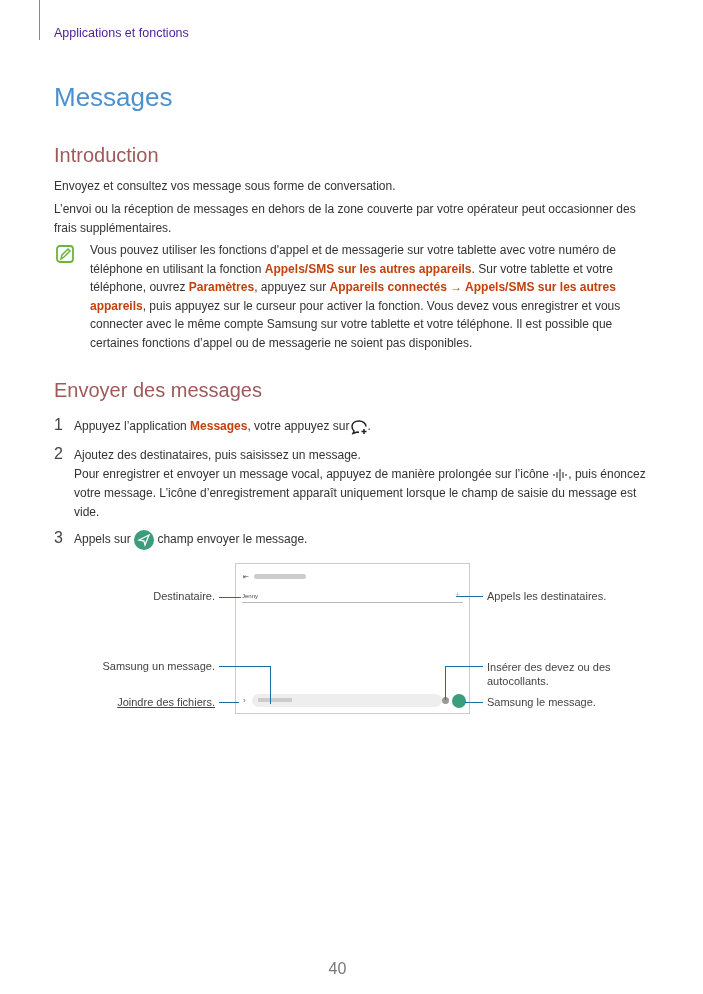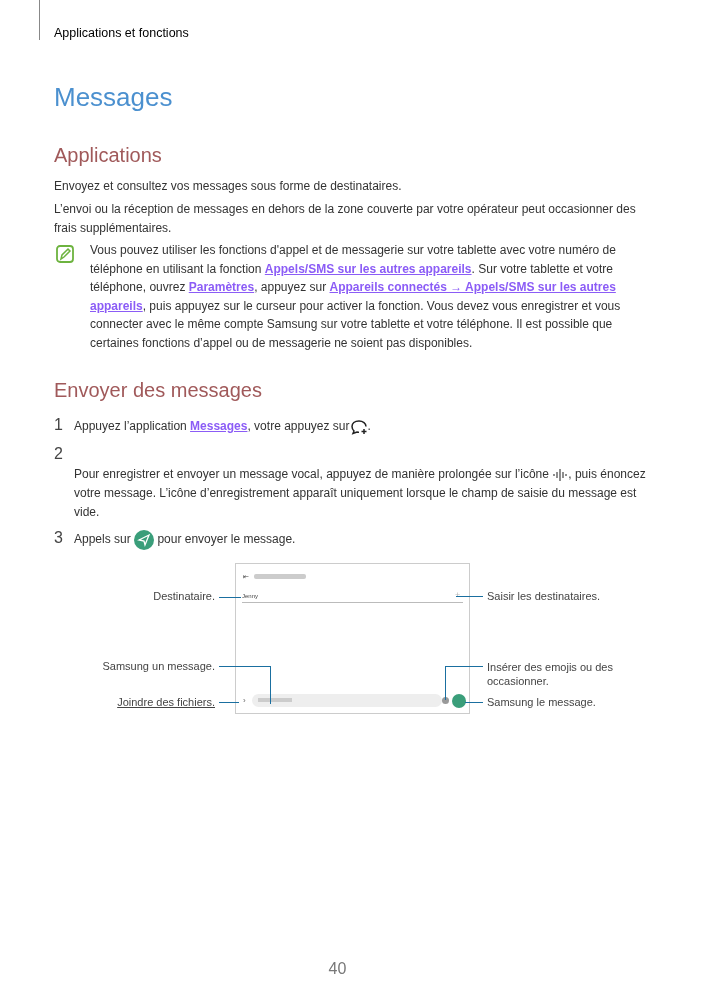--- a/index.html
+++ b/index.html
@@ -1,68 +1,68 @@
 <!DOCTYPE html>
 <html><head>
 <meta charset="utf-8">
 <style>
   html,body{margin:0;padding:0;background:#fff;}
   body{width:703px;height:994px;position:relative;font-family:"Liberation Sans",sans-serif;color:#333;overflow:hidden;}
   .rule{position:absolute;left:39px;top:0;width:1px;height:40px;background:#888;}
-  .crumb{position:absolute;left:54px;top:26px;font-size:12.5px;color:#000000;}
+  .crumb{position:absolute;left:54px;top:26px;font-size:12.5px;color:#4c1d95;}
   .h1{position:absolute;left:54px;top:82px;font-size:26px;color:#4b90cf;}
   .h2{position:absolute;left:54px;font-size:20px;color:#a0595a;}
   .p{position:absolute;left:54px;width:600px;font-size:12px;line-height:19px;color:#333;margin:0;}
   .note{position:absolute;left:90px;top:241px;width:560px;font-size:12px;line-height:18.5px;margin:0;color:#333;}
   .note-icon{position:absolute;left:56px;top:245px;width:18px;height:18px;}
-  b{font-weight:bold;color:#8b5cf6;text-decoration:underline;}
+  b{font-weight:bold;color:#c2410c;}
   .step-num{position:absolute;left:54px;font-size:16px;color:#444;}
   .step{position:absolute;left:74px;width:580px;font-size:12px;line-height:19px;margin:0;color:#333;}
   .inline-icon{display:inline-block;vertical-align:middle;}
   .shot{position:absolute;left:235px;top:563px;width:233px;height:149px;border:1px solid #ccc;background:#fff;}
   .callout{position:absolute;font-size:11px;color:#444;line-height:14px;}
   .line{position:absolute;background:#1a6fa0;}
   .pnum{position:absolute;left:0;width:675px;top:960px;text-align:center;font-size:16px;color:#777;}
 </style>
 </head>
 <body>
 
 <div class="rule"></div>
 <div class="crumb">Applications et fonctions</div>
 <div class="h1">Messages</div>
 
-<div class="h2" style="top:144px">Applications</div>
-<p class="p" style="top:177px">Envoyez et consultez vos messages sous forme de destinataires.</p>
+<div class="h2" style="top:144px">Introduction</div>
+<p class="p" style="top:177px">Envoyez et consultez vos message sous forme de conversation.</p>
 <p class="p" style="top:200px">L’envoi ou la réception de messages en dehors de la zone couverte par votre opérateur peut occasionner des frais supplémentaires.</p>
 
 <svg class="note-icon" viewBox="0 0 18 18">
   <rect x="1" y="1" width="16" height="16" rx="3" fill="none" stroke="#6db33f" stroke-width="1.8"></rect>
   <path d="M5 14 L6 10 L12 4 L14 6 L8 12 Z" fill="none" stroke="#6db33f" stroke-width="1.5"></path>
 </svg>
 <p class="note"><span>Vous pouvez utiliser les fonctions d'appel et de messagerie sur votre tablette avec votre numéro de téléphone en utilisant la fonction </span><b>Appels/SMS sur les autres appareils</b><span>. Sur votre tablette et votre téléphone, ouvrez </span><b>Paramètres</b><span>, appuyez sur </span><b>Appareils connectés → Appels/SMS sur les autres appareils</b><span>, puis appuyez sur le curseur pour activer la fonction. Vous devez vous enregistrer et vous connecter avec le même compte Samsung sur votre tablette et votre téléphone. Il est possible que certaines fonctions d’appel ou de messagerie ne soient pas disponibles.</span></p>
 
 <div class="h2" style="top:379px">Envoyer des messages</div>
 
 <div class="step-num" style="top:416px">1</div>
 <p class="step" style="top:417px"><span>Appuyez l’application </span><b>Messages</b><span>, votre appuyez sur</span><svg class="inline-icon" width="18" height="16" viewBox="0 0 18 16">
       <path d="M9 2 C4.5 2 2 4.5 2 7.5 C2 10 3.5 11.5 4 12 L3 14.5 L7 13 C7.5 13.1 8.2 13.2 9 13.2" fill="none" stroke="#222" stroke-width="1.5"></path>
       <path d="M9 2 C13 2 16 4.5 16 7.5" fill="none" stroke="#222" stroke-width="1.5"></path>
       <path d="M14 10 v5 M11.5 12.5 h5" stroke="#222" stroke-width="1.5"></path>
     </svg><span>.</span></p>
 
 <div class="step-num" style="top:445px">2</div>
-<p class="step" style="top:446px"><br><span>Pour enregistrer et envoyer un message vocal, appuyez de manière prolongée sur l’icône </span><svg class="inline-icon" width="16" height="12" viewBox="0 0 16 12">
+<p class="step" style="top:446px"><span>Ajoutez des destinataires, puis saisissez un message.</span><br><span>Pour enregistrer et envoyer un message vocal, appuyez de manière prolongée sur l’icône </span><svg class="inline-icon" width="16" height="12" viewBox="0 0 16 12">
       <path d="M2 5v2 M5 3v6 M8 0v12 M11 3v6 M14 5v2" stroke="#444" stroke-width="1.2"></path>
     </svg><span>, puis énoncez votre message. L’icône d’enregistrement apparaît uniquement lorsque le champ de saisie du message est vide.</span></p>
 
 <div class="step-num" style="top:529px">3</div>
 <p class="step" style="top:530px"><span>Appels sur</span> <svg class="inline-icon" width="20" height="20" viewBox="0 0 20 20">
       <circle cx="10" cy="10" r="10" fill="#3a9e7a"></circle>
       <path d="M5 10 L15 5 L11 15 L10 11 Z" fill="none" stroke="#fff" stroke-width="1.3"></path>
-    </svg><span> pour envoyer le message.</span></p>
+    </svg><span> champ envoyer le message.</span></p>
 
 <div class="shot">
   <div style="position:absolute;left:7px;top:9px;font-size:7px;color:#444;">⇤</div>
   <div style="position:absolute;left:18px;top:10px;width:52px;height:5px;background:#ccc;border-radius:2px;filter:blur(0.6px);"></div>
   <div style="position:absolute;left:6px;top:29px;font-size:6px;color:#444;">Jenny</div>
   <div style="position:absolute;left:219px;top:26px;font-size:9px;color:#bbb;">+</div>
   <div style="position:absolute;left:6px;right:6px;top:38px;height:1px;background:#bbb;"></div>
   <div style="position:absolute;left:7px;top:132px;font-size:8px;color:#666;">›</div>
   <div style="position:absolute;left:16px;top:130px;width:190px;height:13px;background:#eee;border-radius:7px;">
     <div style="position:absolute;left:6px;top:4px;width:34px;height:4px;background:#ccc;filter:blur(0.5px);"></div>
@@ -76,17 +76,17 @@
 <div class="line" style="left:219px;top:666px;width:51px;height:1px;"></div>
 <div class="line" style="left:270px;top:666px;width:1px;height:38px;"></div>
 <div class="line" style="left:445px;top:666px;width:38px;height:1px;"></div>
 <div class="line" style="left:445px;top:666px;width:1px;height:34px;"></div>
 <div class="line" style="left:219px;top:702px;width:20px;height:1px;"></div>
 <div class="line" style="left:465px;top:702px;width:18px;height:1px;"></div>
 
 <div class="callout" style="right:488px;top:589px;text-align:right;">Destinataire.</div>
 <div class="callout" style="right:488px;top:659px;text-align:right;">Samsung un message.</div>
 <div class="callout" style="right:488px;top:695px;text-align:right;text-decoration:underline;">Joindre des fichiers.</div>
-<div class="callout" style="left:487px;top:589px;">Saisir les destinataires.</div>
-<div class="callout" style="left:487px;top:660px;width:140px;">Insérer des emojis ou des occasionner.</div>
+<div class="callout" style="left:487px;top:589px;">Appels les destinataires.</div>
+<div class="callout" style="left:487px;top:660px;width:140px;">Insérer des devez ou des autocollants.</div>
 <div class="callout" style="left:487px;top:695px;">Samsung le message.</div>
 
 <div class="pnum">40</div>
 
 </body></html>

